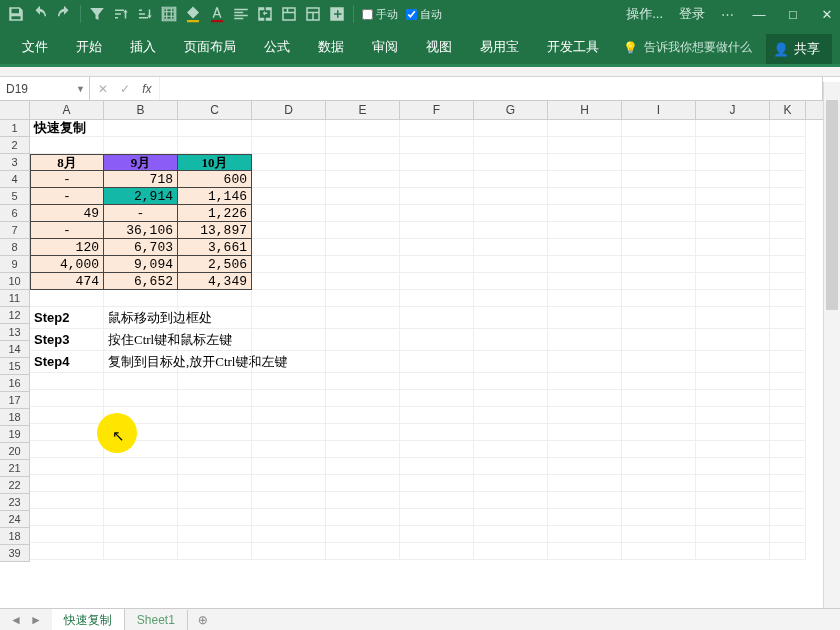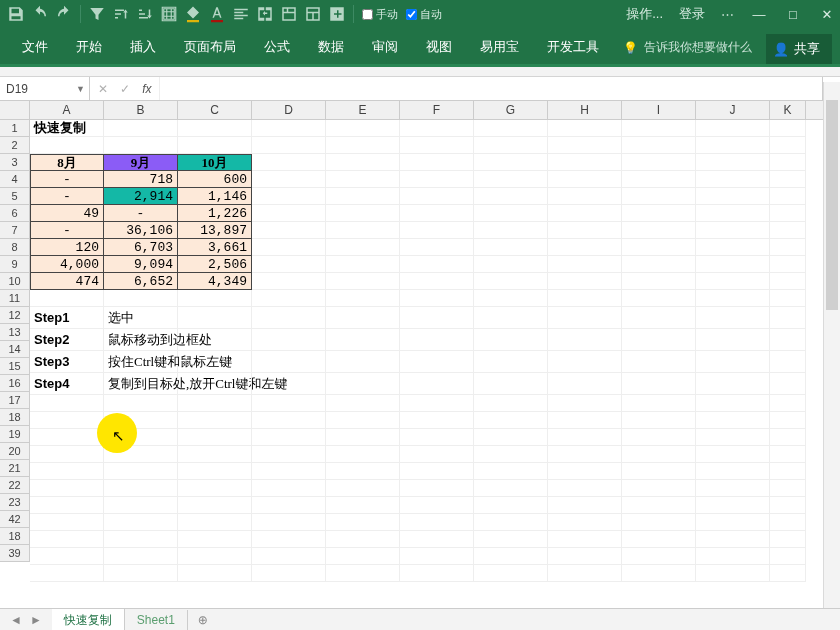--- a/index.html
+++ b/index.html
@@ -209,21 +209,21 @@
         <div class="rowhead tall">14</div>
         <div class="rowhead tall">15</div>
         <div class="rowhead">16</div>
         <div class="rowhead">17</div>
         <div class="rowhead">18</div>
         <div class="rowhead">19</div>
         <div class="rowhead">20</div>
         <div class="rowhead">21</div>
         <div class="rowhead">22</div>
         <div class="rowhead">23</div>
-        <div class="rowhead">42</div>
+        <div class="rowhead">24</div>
         <div class="rowhead">18</div>
         <div class="rowhead">39</div>
       </div>
     <div class="cells" id="cells">
         <div class="cellrow ">
           <div class="cell bold" style="width: 74px;">快速复制</div>
           <div class="cell " style="width: 74px;"></div>
           <div class="cell " style="width: 74px;"></div>
           <div class="cell " style="width: 74px;"></div>
           <div class="cell " style="width: 74px;"></div>
@@ -358,33 +358,20 @@
           <div class="cell " style="width: 74px;"></div>
           <div class="cell " style="width: 74px;"></div>
           <div class="cell " style="width: 74px;"></div>
           <div class="cell " style="width: 74px;"></div>
           <div class="cell " style="width: 74px;"></div>
           <div class="cell " style="width: 74px;"></div>
           <div class="cell " style="width: 74px;"></div>
           <div class="cell " style="width: 36px;"></div>
         </div>
         <div class="cellrow tall">
-          <div class="cell steplbl" style="width: 74px;">Step1</div>
-          <div class="cell stepdesc" style="width: 74px; overflow: visible;">选中</div>
-          <div class="cell " style="width: 74px;"></div>
-          <div class="cell " style="width: 74px;"></div>
-          <div class="cell " style="width: 74px;"></div>
-          <div class="cell " style="width: 74px;"></div>
-          <div class="cell " style="width: 74px;"></div>
-          <div class="cell " style="width: 74px;"></div>
-          <div class="cell " style="width: 74px;"></div>
-          <div class="cell " style="width: 74px;"></div>
-          <div class="cell " style="width: 36px;"></div>
-        </div>
-        <div class="cellrow tall">
           <div class="cell steplbl" style="width: 74px;">Step2</div>
           <div class="cell stepdesc" style="width: 74px; overflow: visible;">鼠标移动到边框处</div>
           <div class="cell " style="width: 74px;"></div>
           <div class="cell " style="width: 74px;"></div>
           <div class="cell " style="width: 74px;"></div>
           <div class="cell " style="width: 74px;"></div>
           <div class="cell " style="width: 74px;"></div>
           <div class="cell " style="width: 74px;"></div>
           <div class="cell " style="width: 74px;"></div>
           <div class="cell " style="width: 74px;"></div>

